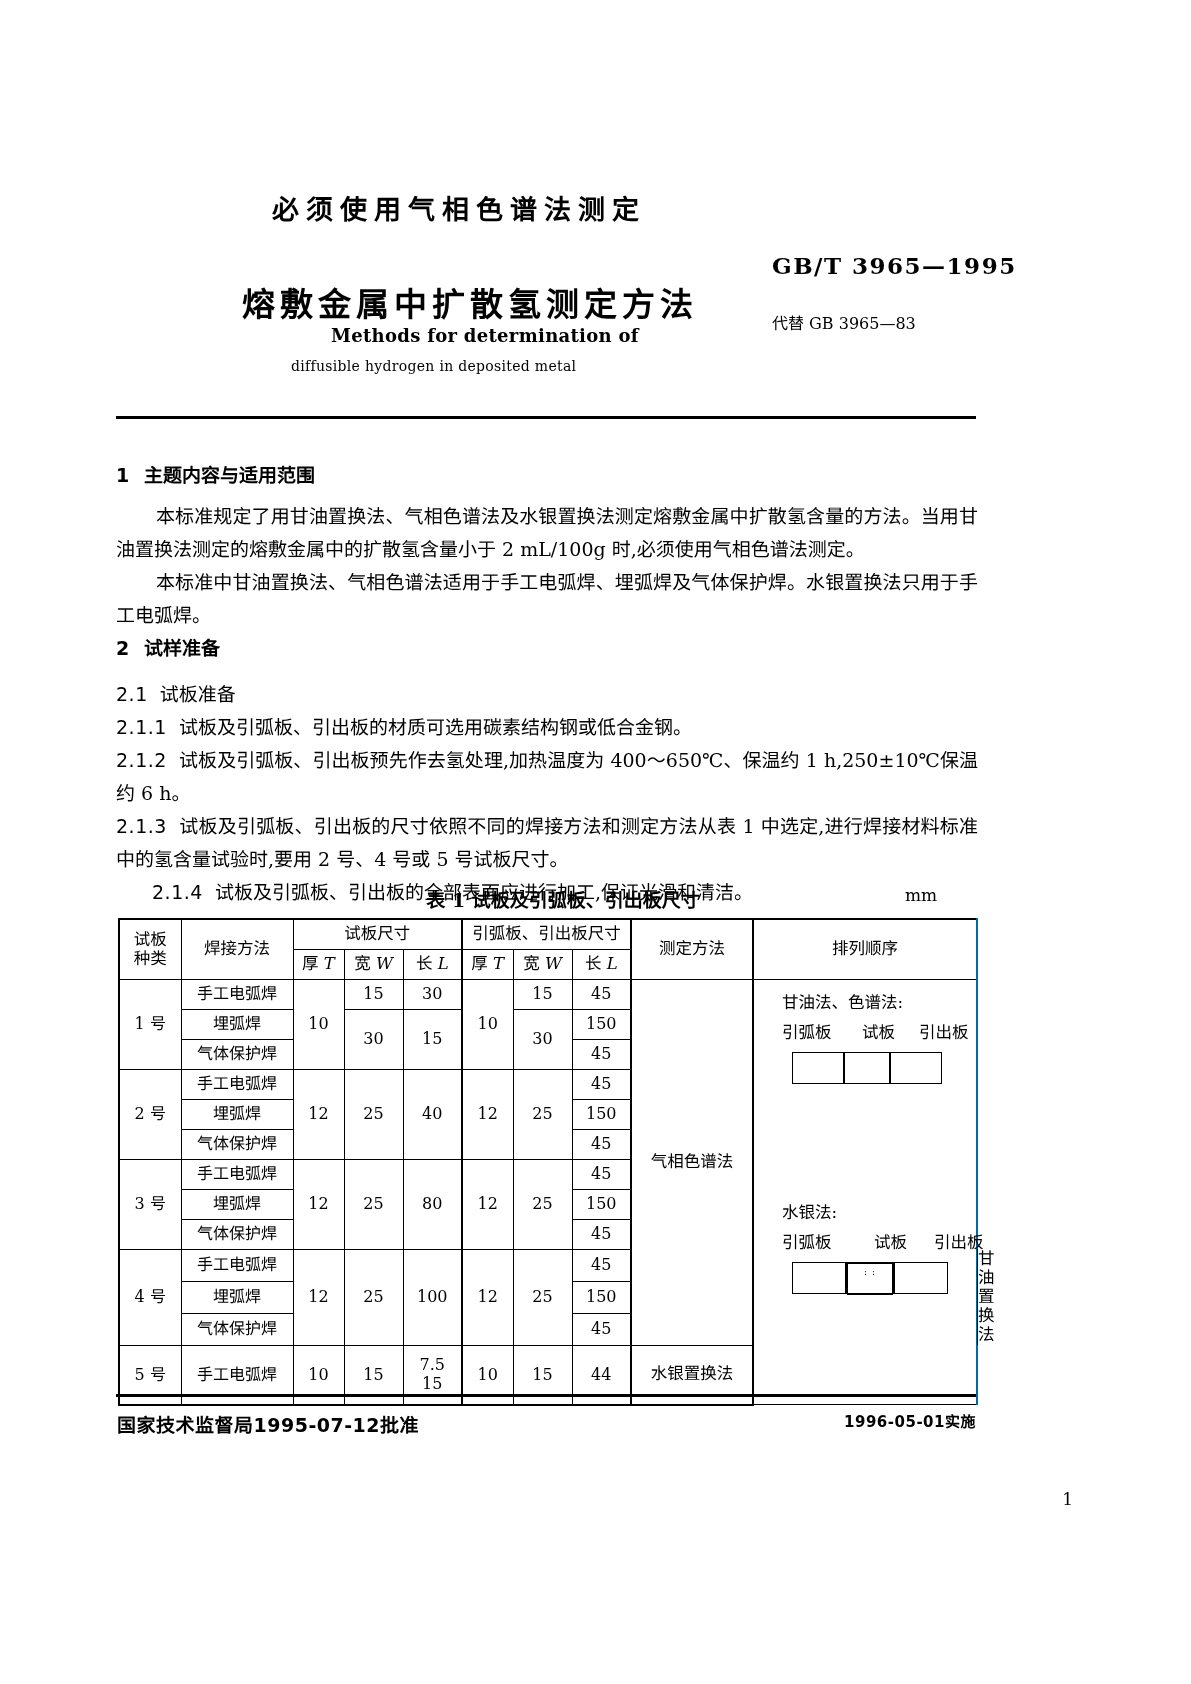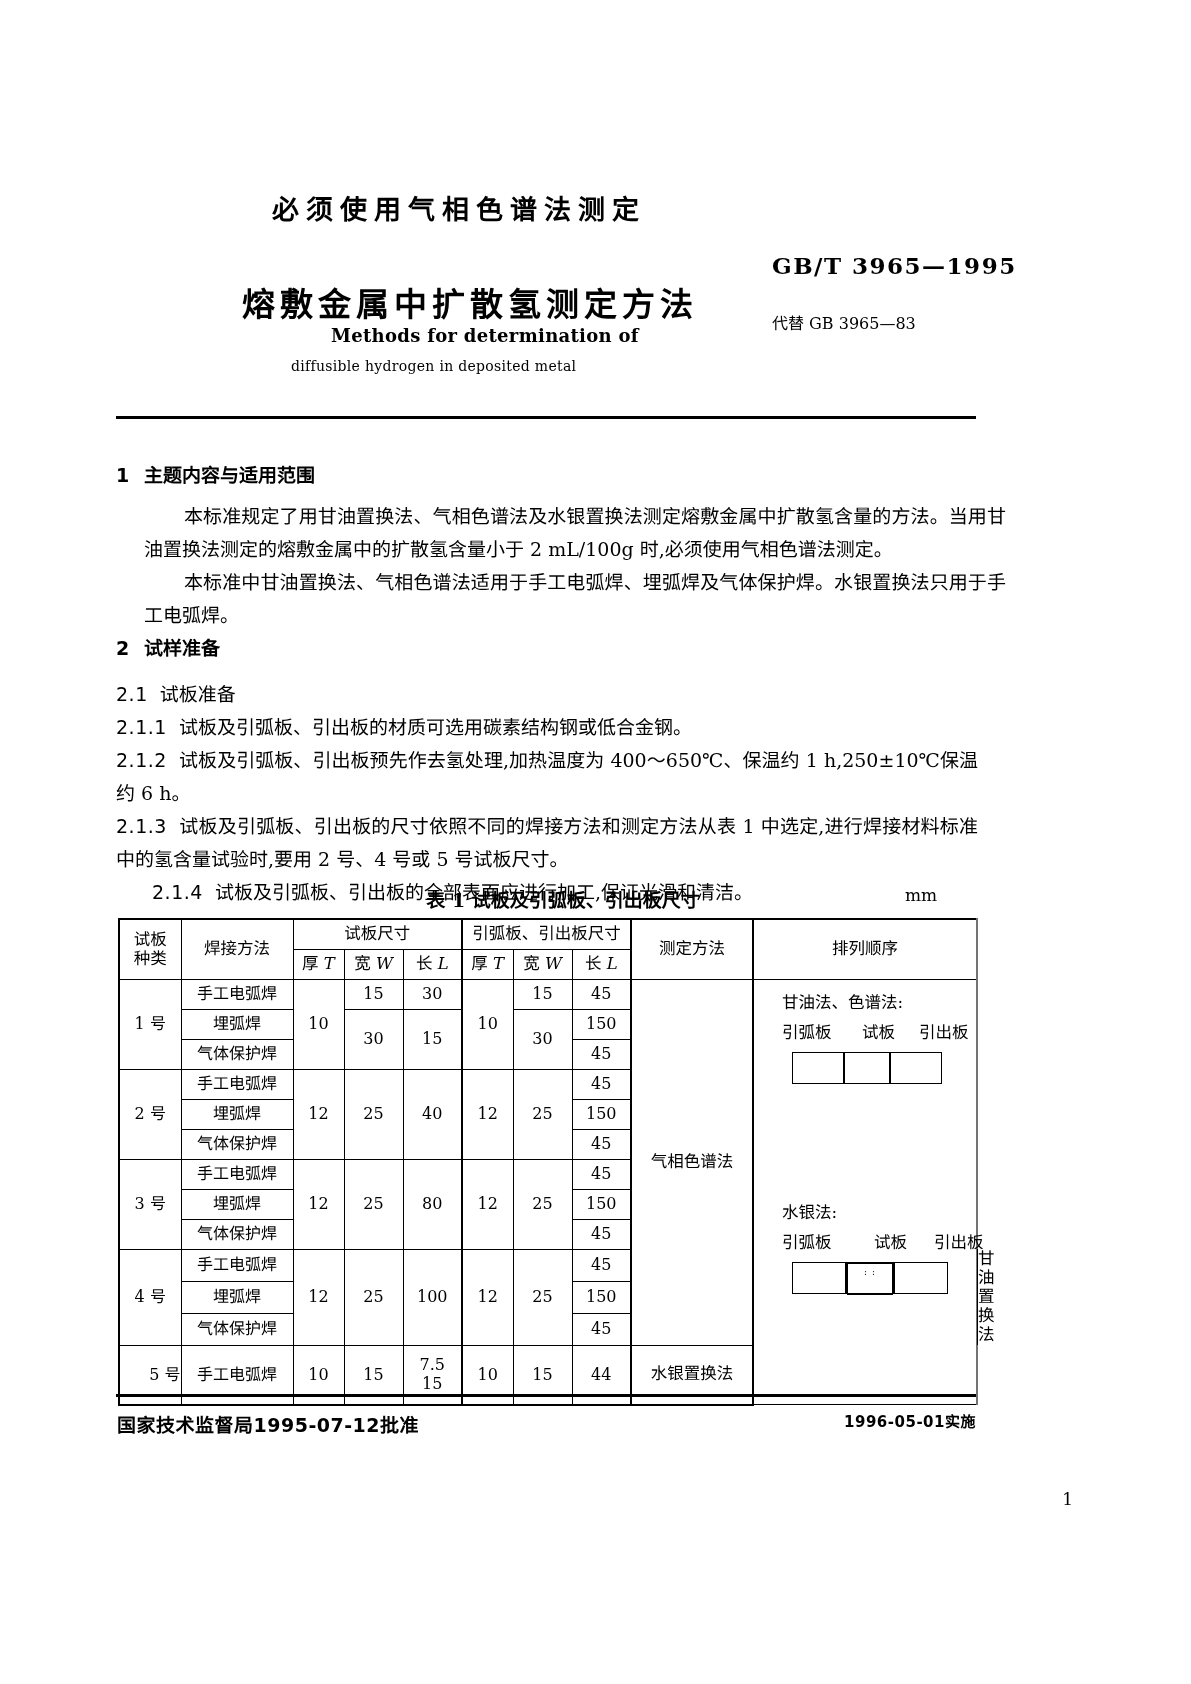--- a/index.html
+++ b/index.html
@@ -101,21 +101,20 @@
   }
   .para {
     position: absolute;
     left: 116px;
     width: 862px;
     font-size: 19px;
     font-family: "DejaVu Serif", "Liberation Serif", serif;
     line-height: 33px;
     text-align: justify;
     text-justify: inter-ideograph;
-    margin-left: 28px;
   }
   .para.indent { text-indent: 40px; }
   .subsec {
     position: absolute;
     left: 116px;
     width: 862px;
     font-size: 19px;
     font-family: "DejaVu Serif", "Liberation Serif", serif;
     line-height: 33px;
     text-align: justify;
@@ -160,21 +159,21 @@
     text-align: center;
     vertical-align: middle;
     font-weight: normal;
     padding: 0;
     height: 29px;
     line-height: 1.15;
   }
   table.t1 .outer-t { border-top: 2.5px solid #000; }
   table.t1 .outer-b { border-bottom: 2.5px solid #000; }
   table.t1 .thick-l { border-left: 2px solid #000; }
-  table.t1 .thick-r { border-right: 2px solid #737373; }
+  table.t1 .thick-r { border-right: 2px solid #0369a1; }
   table.t1 .grp-top { border-top: 1.6px solid #000; }
   .hdr-cell { font-size: 16.5px; }
   .ital { font-family: "DejaVu Serif", "Liberation Serif", serif; font-style: italic; }
   .num { font-family: "DejaVu Serif", "Liberation Serif", serif; }
   .meth { font-size: 16.5px; }
   .twoline { line-height: 1.25; }
 
   
   .arr-cell {
     position: relative;
@@ -425,21 +424,21 @@
     <tr>
       <td>埋弧焊</td>
       <td class="num">150</td>
     </tr>
     <tr>
       <td>气体保护焊</td>
       <td class="num">45</td>
     </tr>
 
     <tr>
-      <td class="grp-top outer-b thick-l" style="height:58px;text-align:right;">5 号</td>
+      <td class="grp-top outer-b thick-l" style="height:58px;">5 号</td>
       <td class="grp-top outer-b">手工电弧焊</td>
       <td class="grp-top outer-b num">10</td>
       <td class="grp-top outer-b num">15</td>
       <td class="grp-top outer-b num twoline">
         <div>7.5</div>
         <div>15</div>
       </td>
       <td class="grp-top outer-b num thick-l">10</td>
       <td class="grp-top outer-b num">15</td>
       <td class="grp-top outer-b num">44</td>

